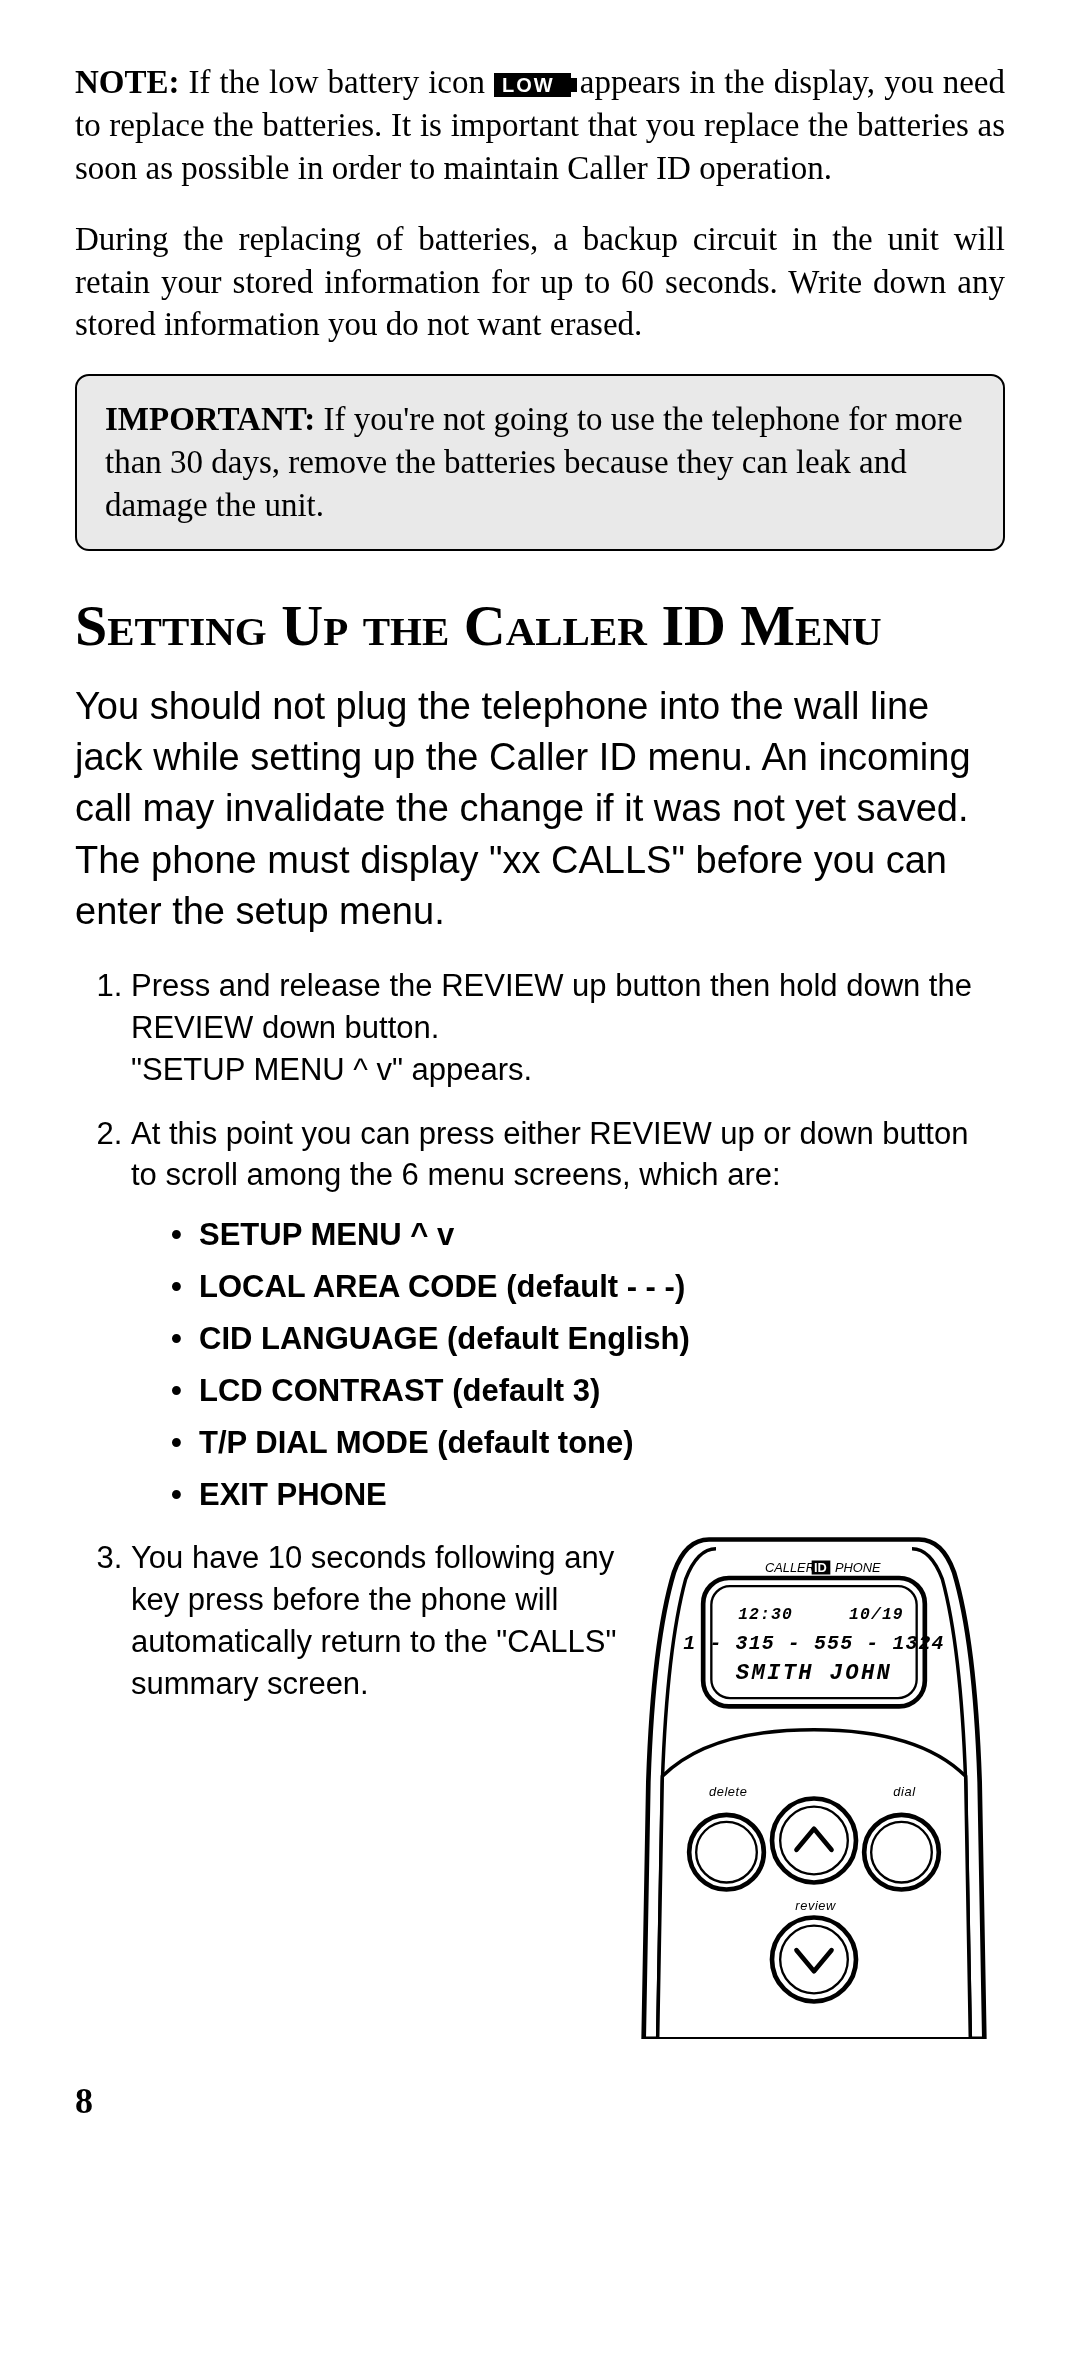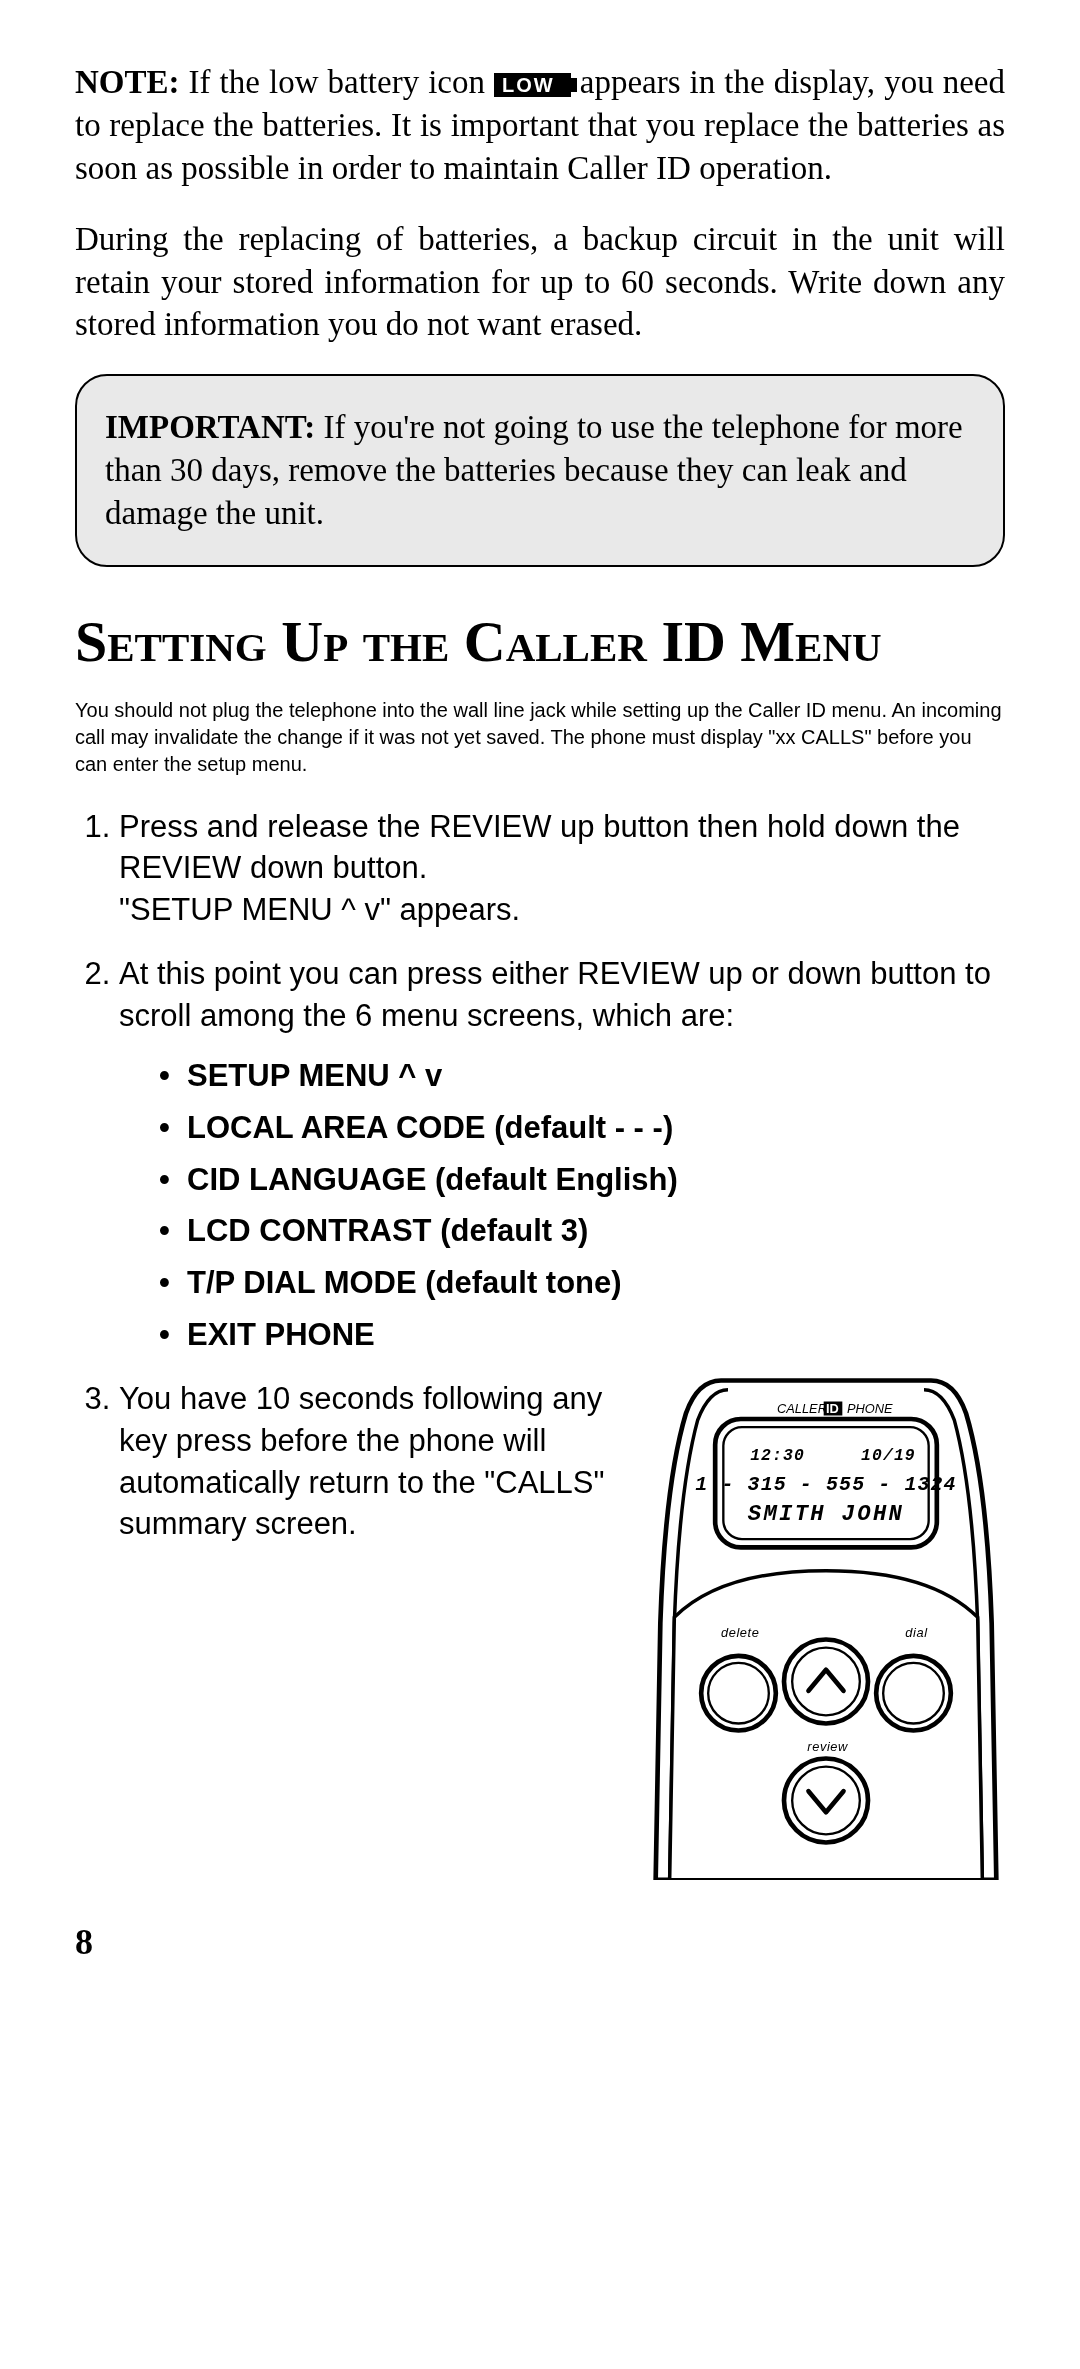--- a/index.html
+++ b/index.html
@@ -41,49 +41,49 @@
   .low-icon::after{
     content:"";
     position:absolute;
     right:-14px; top:50%;
     transform:translateY(-50%);
     width:6px; height:14px;
     background:#000;
   }
   .important-box {
     border: 2px solid #000;
-    border-radius: 32px;
+    border-radius: 14px;
     background: #e9e9e9;
-    padding: 30px 28px;
+    padding: 22px 28px;
     font-family: Georgia, 'Times New Roman', serif;
     font-size: 33px;
     line-height: 1.3;
     margin: 10px 0 40px 0;
   }
   .important-box strong { font-weight: bold; }
   .heading {
     font-family: Georgia, 'Times New Roman', serif;
     font-variant: small-caps;
     font-size: 58px;
     font-weight: bold;
     line-height: 1.2;
     margin: 20px 0 20px 0;
   }
   .sans-para {
     font-family: Arial, Helvetica, sans-serif;
-    font-size: 20px;
+    font-size: 38px;
     line-height: 1.35;
     margin: 0 0 28px 0;
   }
   ol.steps {
     font-family: Arial, Helvetica, sans-serif;
     font-size: 31px;
     line-height: 1.35;
     padding-left: 40px;
-    margin: 4px;
+    margin: 16px;
   }
   ol.steps > li { margin-bottom: 22px; }
   ul.bullets {
     list-style: none;
     padding-left: 40px;
     margin: 18px 0 10px 0;
     font-weight: bold;
   }
   ul.bullets li {
     position: relative;

